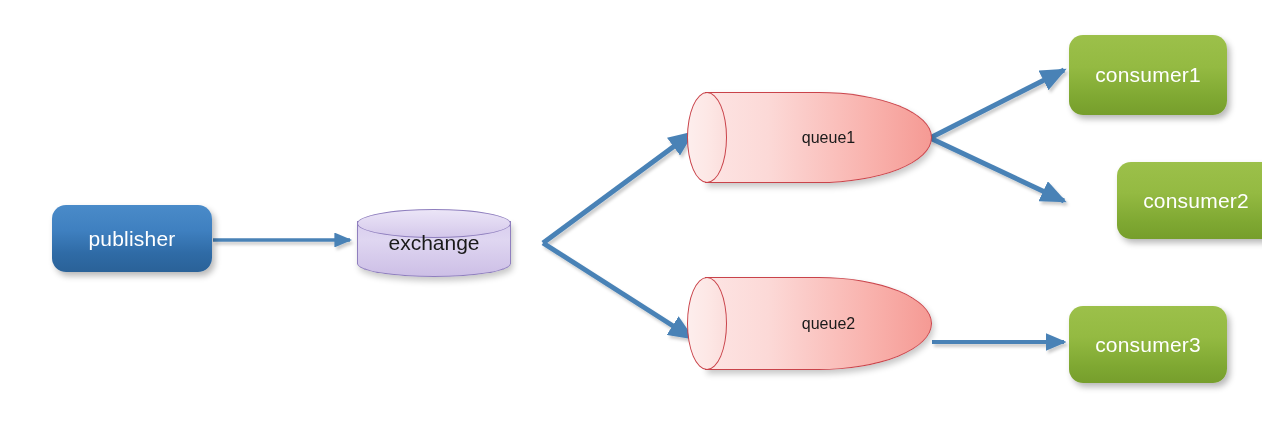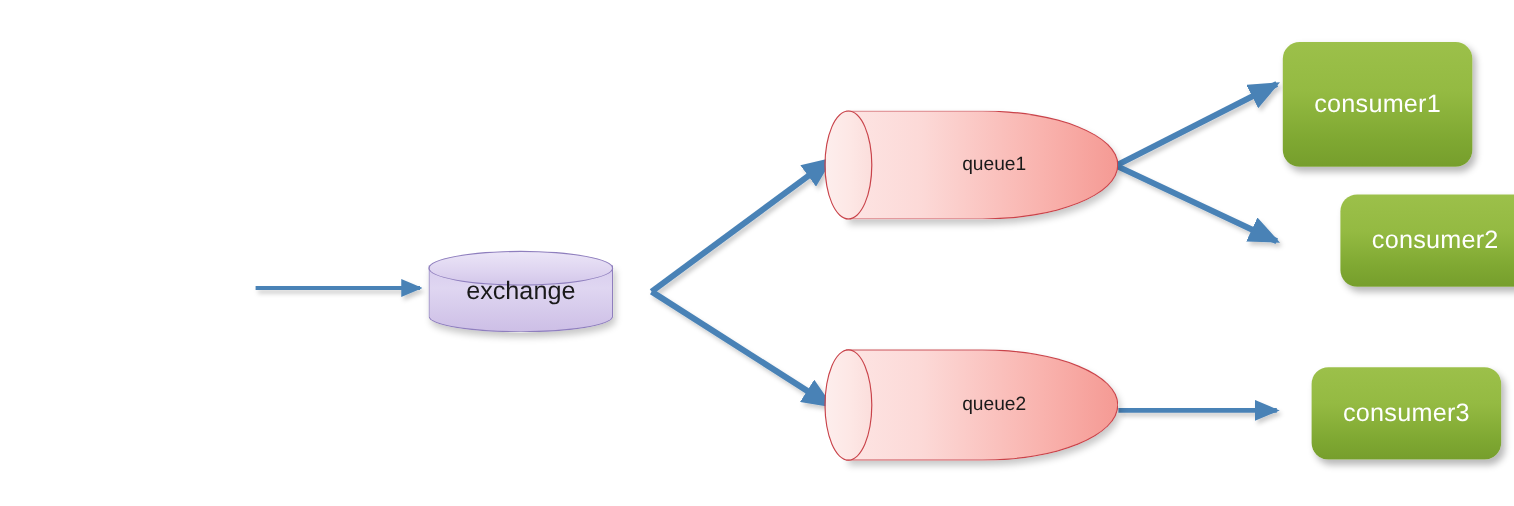--- a/index.html
+++ b/index.html
@@ -153,44 +153,47 @@
       <line x1="543" y1="243" x2="692" y2="338" stroke-width="5" marker-end="url(#arrowhead)"></line>
 
       <line x1="930" y1="138" x2="1064" y2="70" stroke-width="5" marker-end="url(#arrowhead)"></line>
 
       <line x1="930" y1="138" x2="1064" y2="201" stroke-width="5" marker-end="url(#arrowhead)"></line>
 
       <line x1="932" y1="342" x2="1064" y2="342" stroke-width="4" marker-end="url(#arrowhead)"></line>
     </g>
   </svg>
 
+  <div class="node rect-node rect-blue" style="left:52px; top:205px; width:160px; height:67px;">
+    <span class="label">publisher</span>
+  </div>
 
   <div class="node drum" style="left:357px; top:209px; width:154px; height:68px;">
     <div class="drum-body"></div>
     <div class="drum-top"></div>
     <div class="drum-label">exchange</div>
   </div>
 
   <div class="node" style="left:687px; top:92px; width:245px; height:91px;">
     <div class="hcyl-body"></div>
     <div class="hcyl-cap"></div>
     <div class="hcyl-label">queue1</div>
   </div>
 
-  <div class="node" style="left:687px; top:291px; width:245px; height:93px;">
+  <div class="node" style="left:687px; top:277px; width:245px; height:93px;">
     <div class="hcyl-body"></div>
     <div class="hcyl-cap"></div>
     <div class="hcyl-label">queue2</div>
   </div>
 
-  <div class="node rect-node rect-green" style="left:1069px; top:35px; width:158px; height:104px;">
+  <div class="node rect-node rect-green" style="left:1069px; top:35px; width:158px; height:80px;">
     <span class="label">consumer1</span>
   </div>
 
   <div class="node rect-node rect-green" style="left:1069px; top:162px; width:158px; height:77px;margin-left:48px;">
     <span class="label">consumer2</span>
   </div>
 
-  <div class="node rect-node rect-green" style="left:1069px; top:306px; width:158px; height:77px;margin-left:24px;">
+  <div class="node rect-node rect-green" style="left:1069px; top:306px; width:158px; height:77px;">
     <span class="label">consumer3</span>
   </div>
 
 </div>
 
 </body></html>

